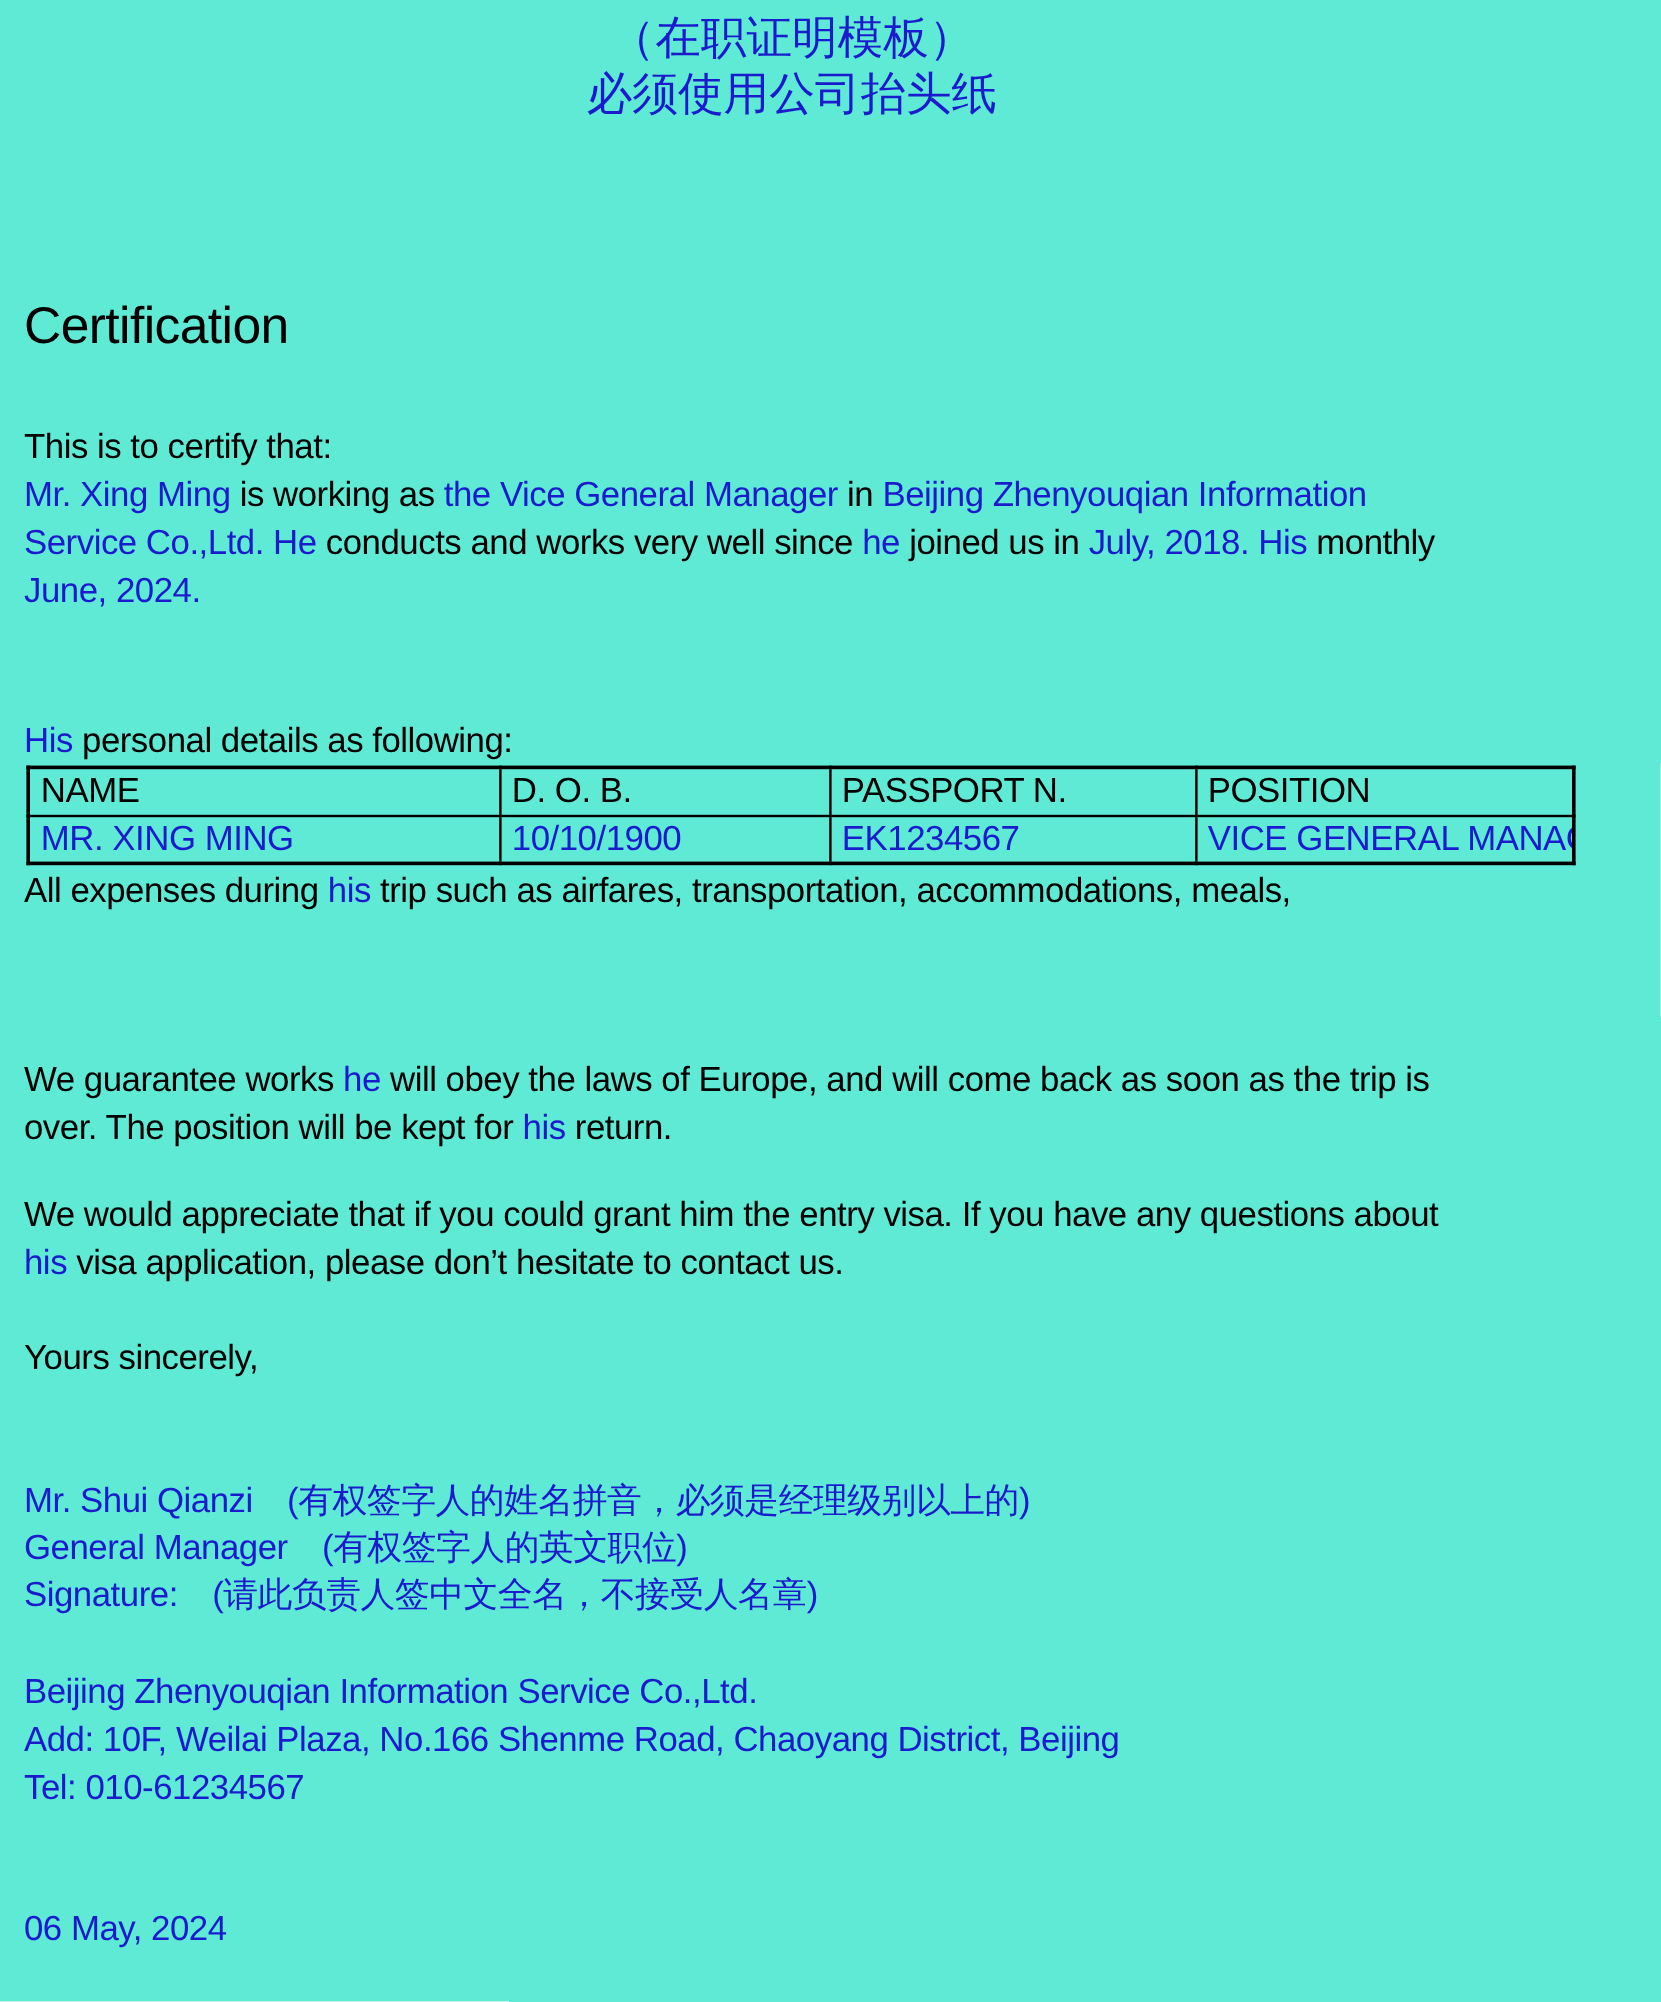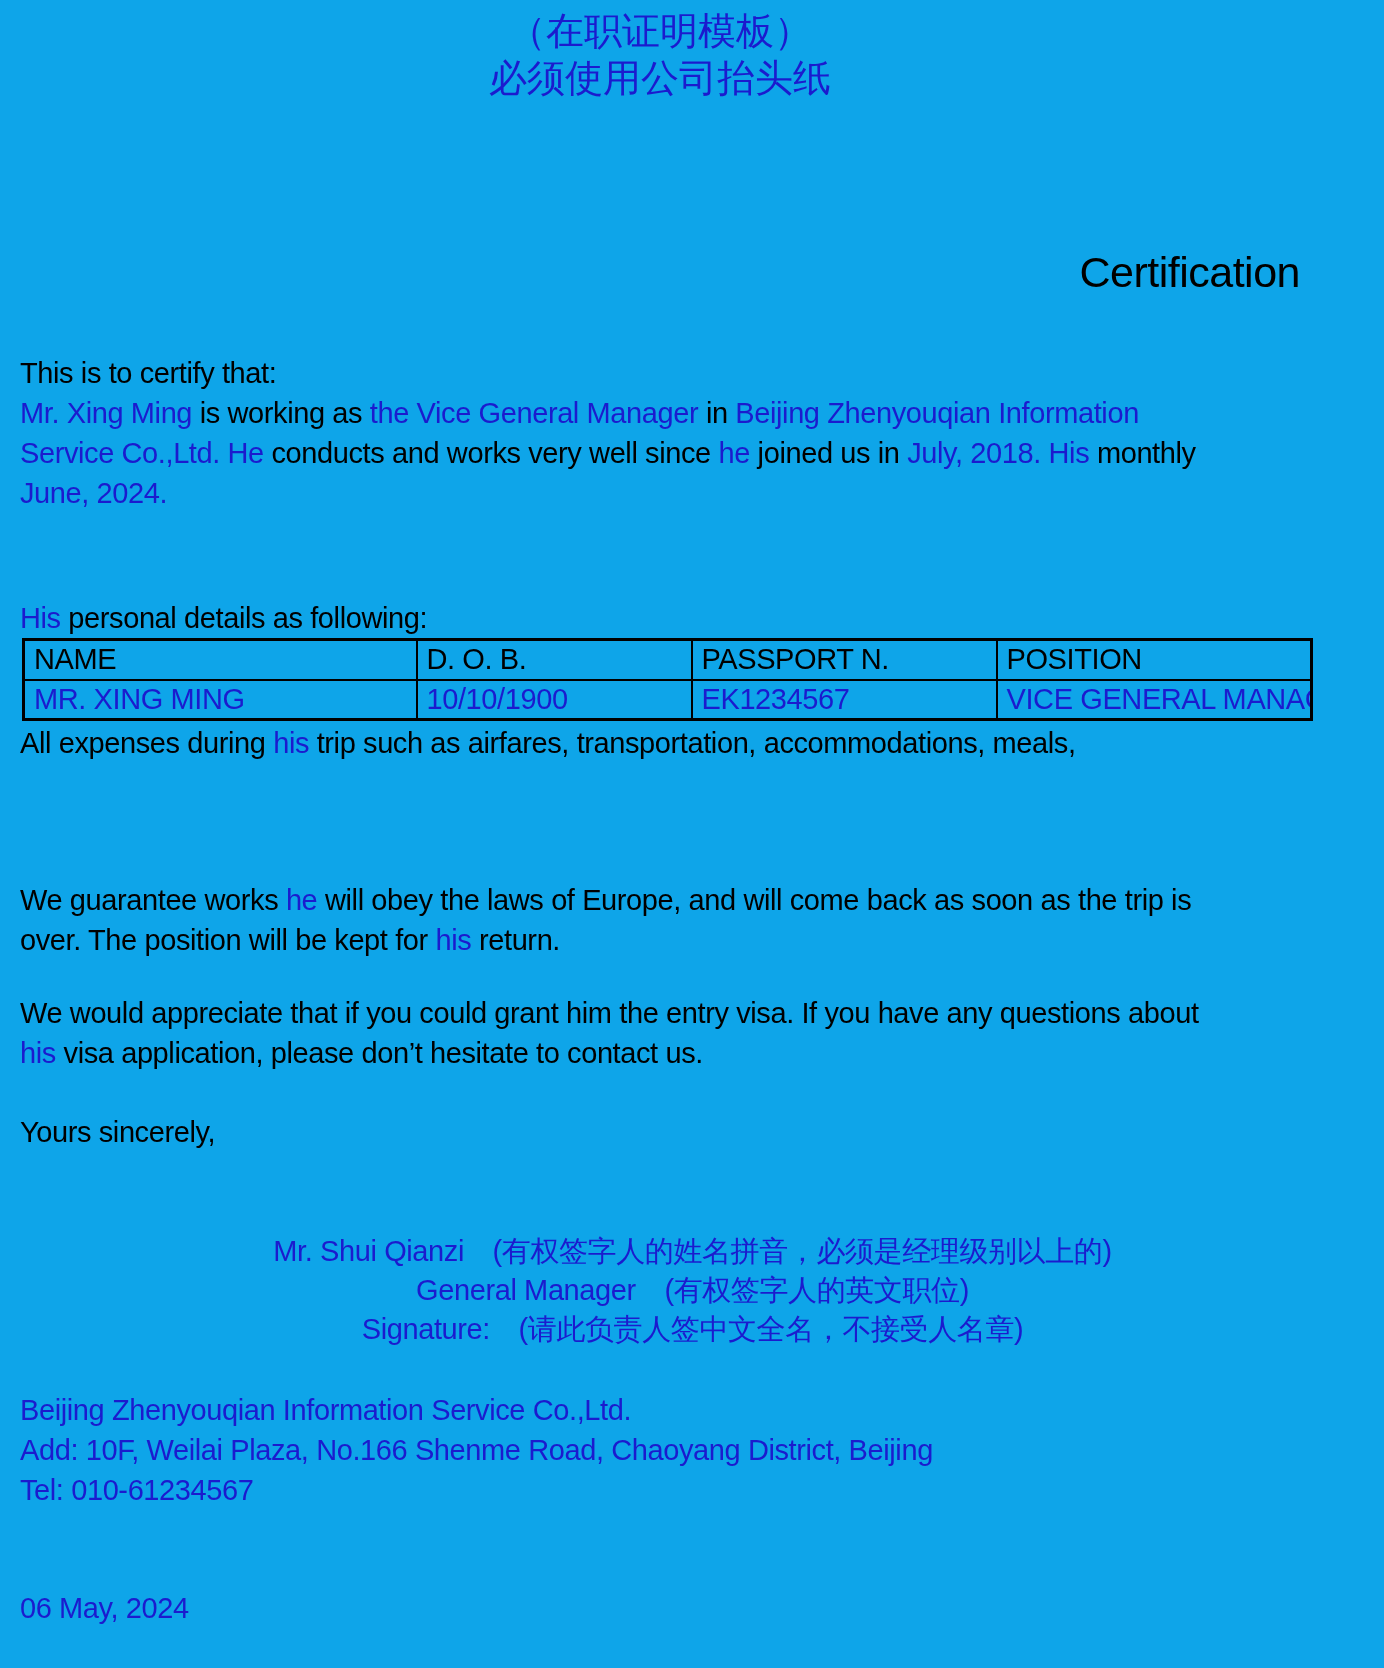--- a/index.html
+++ b/index.html
@@ -1,21 +1,21 @@
 <!DOCTYPE html>
 <html style="--blue: #1b1bce;"><head>
 <meta charset="utf-8">
 <style>
   * { margin: 0; padding: 0; box-sizing: border-box; }
   html, body { background: #ffffff; }
   .page {
     position: relative;
     width: 1384px;
     height: 1668px;
-    background: #0ea5e9;
+    background: #5eead4;
     font-family: "Liberation Sans", "DejaVu Sans", sans-serif;
     color: #000000;
     overflow: hidden;
   }
   .abs { position: absolute; left: 20px; width: 1345px; }
 
   
   .cn-header {
     top: 8px;
     width: 1280px;
@@ -23,21 +23,21 @@
     font-family: "DejaVu Serif", "Liberation Serif", serif;
     font-size: 38px;
     line-height: 47px;
     color: var(--blue);
   }
 
   
   .doc-title {
     top: 244px;
     width: 1280px;
-    text-align: right;
+    text-align: left;
     font-size: 43px;
     line-height: 56px;
     letter-spacing: -0.5px;
     color: #000000;
   }
 
   
   .para {
     font-size: 29px;
     line-height: 40px;
@@ -64,21 +64,21 @@
     padding: 0 0 0 9px;
     vertical-align: middle;
     white-space: nowrap;
     overflow: hidden;
     margin-top: 48px;
   }
   table.details { border: 3px solid #000000; }
   .cell-blue { color: var(--blue); }
 
   .sig-block { line-height: 39px; }
-  .sig-block > div { height: 39px; text-align: center; }
+  .sig-block > div { height: 39px; }
 </style>
 </head>
 <body>
 
 <div class="page">
 
   <div class="abs cn-header">
     <div>（在职证明模板）</div>
     <div>必须使用公司抬头纸</div>
   </div>

